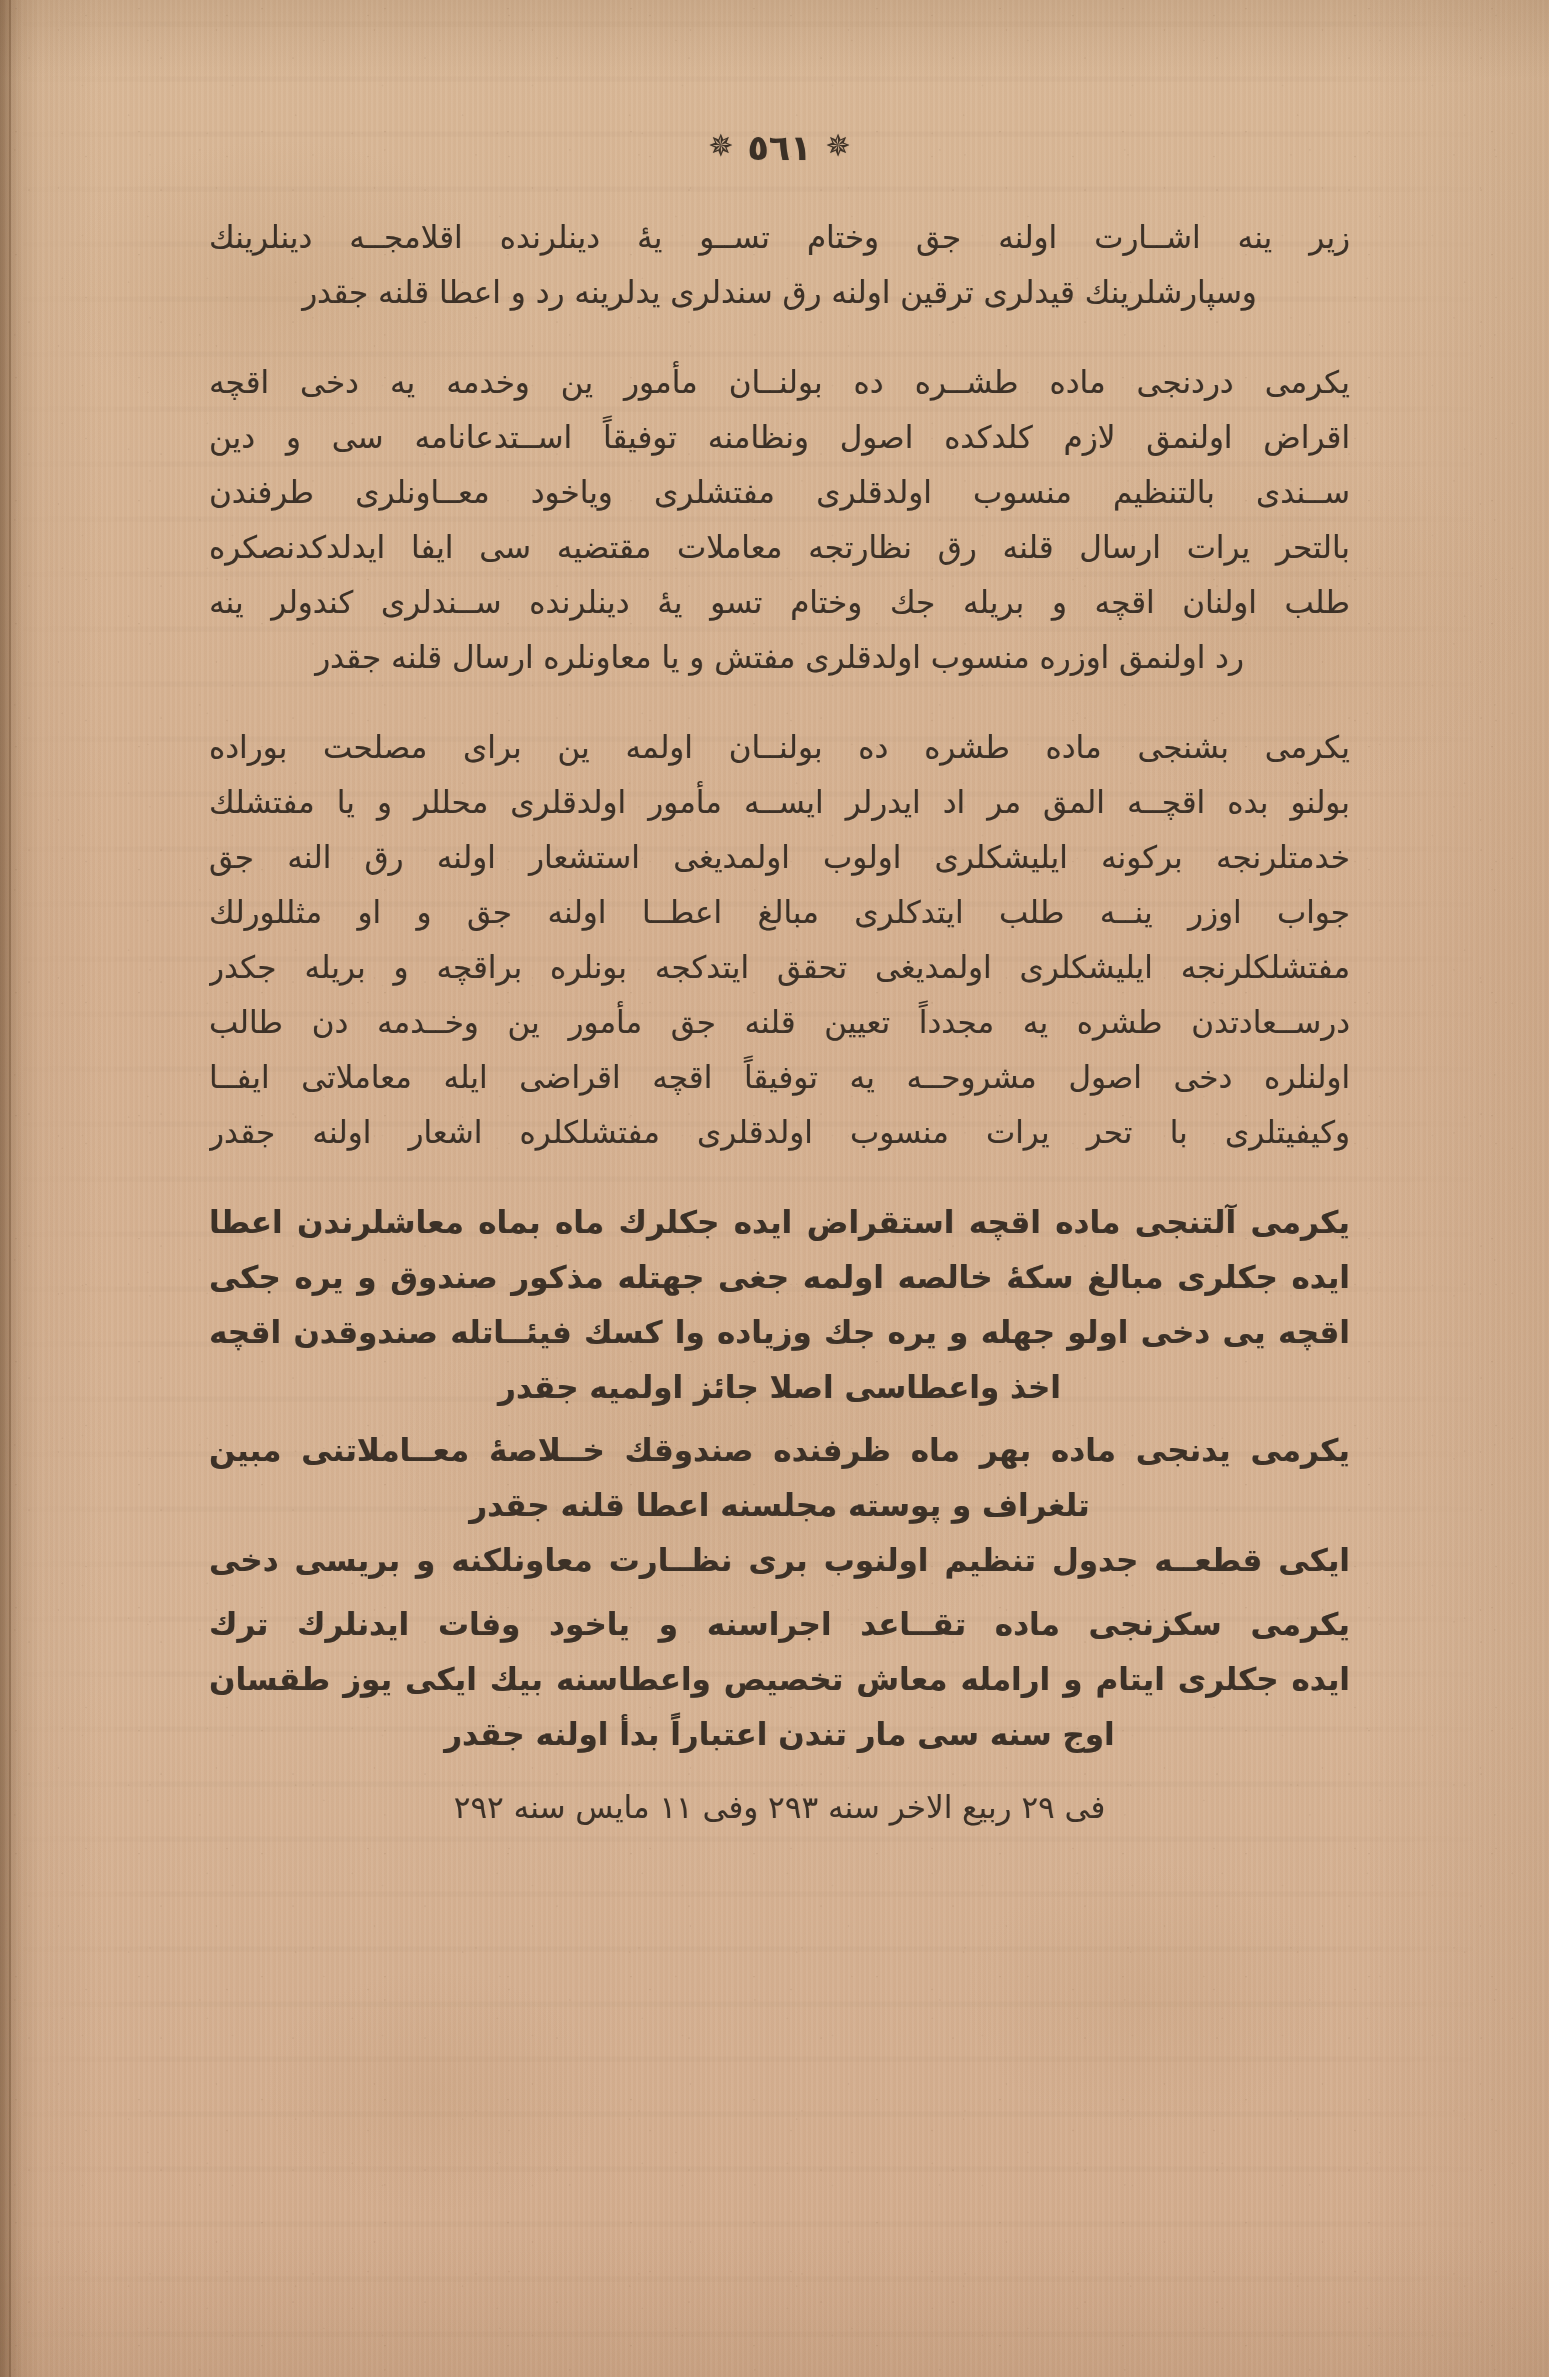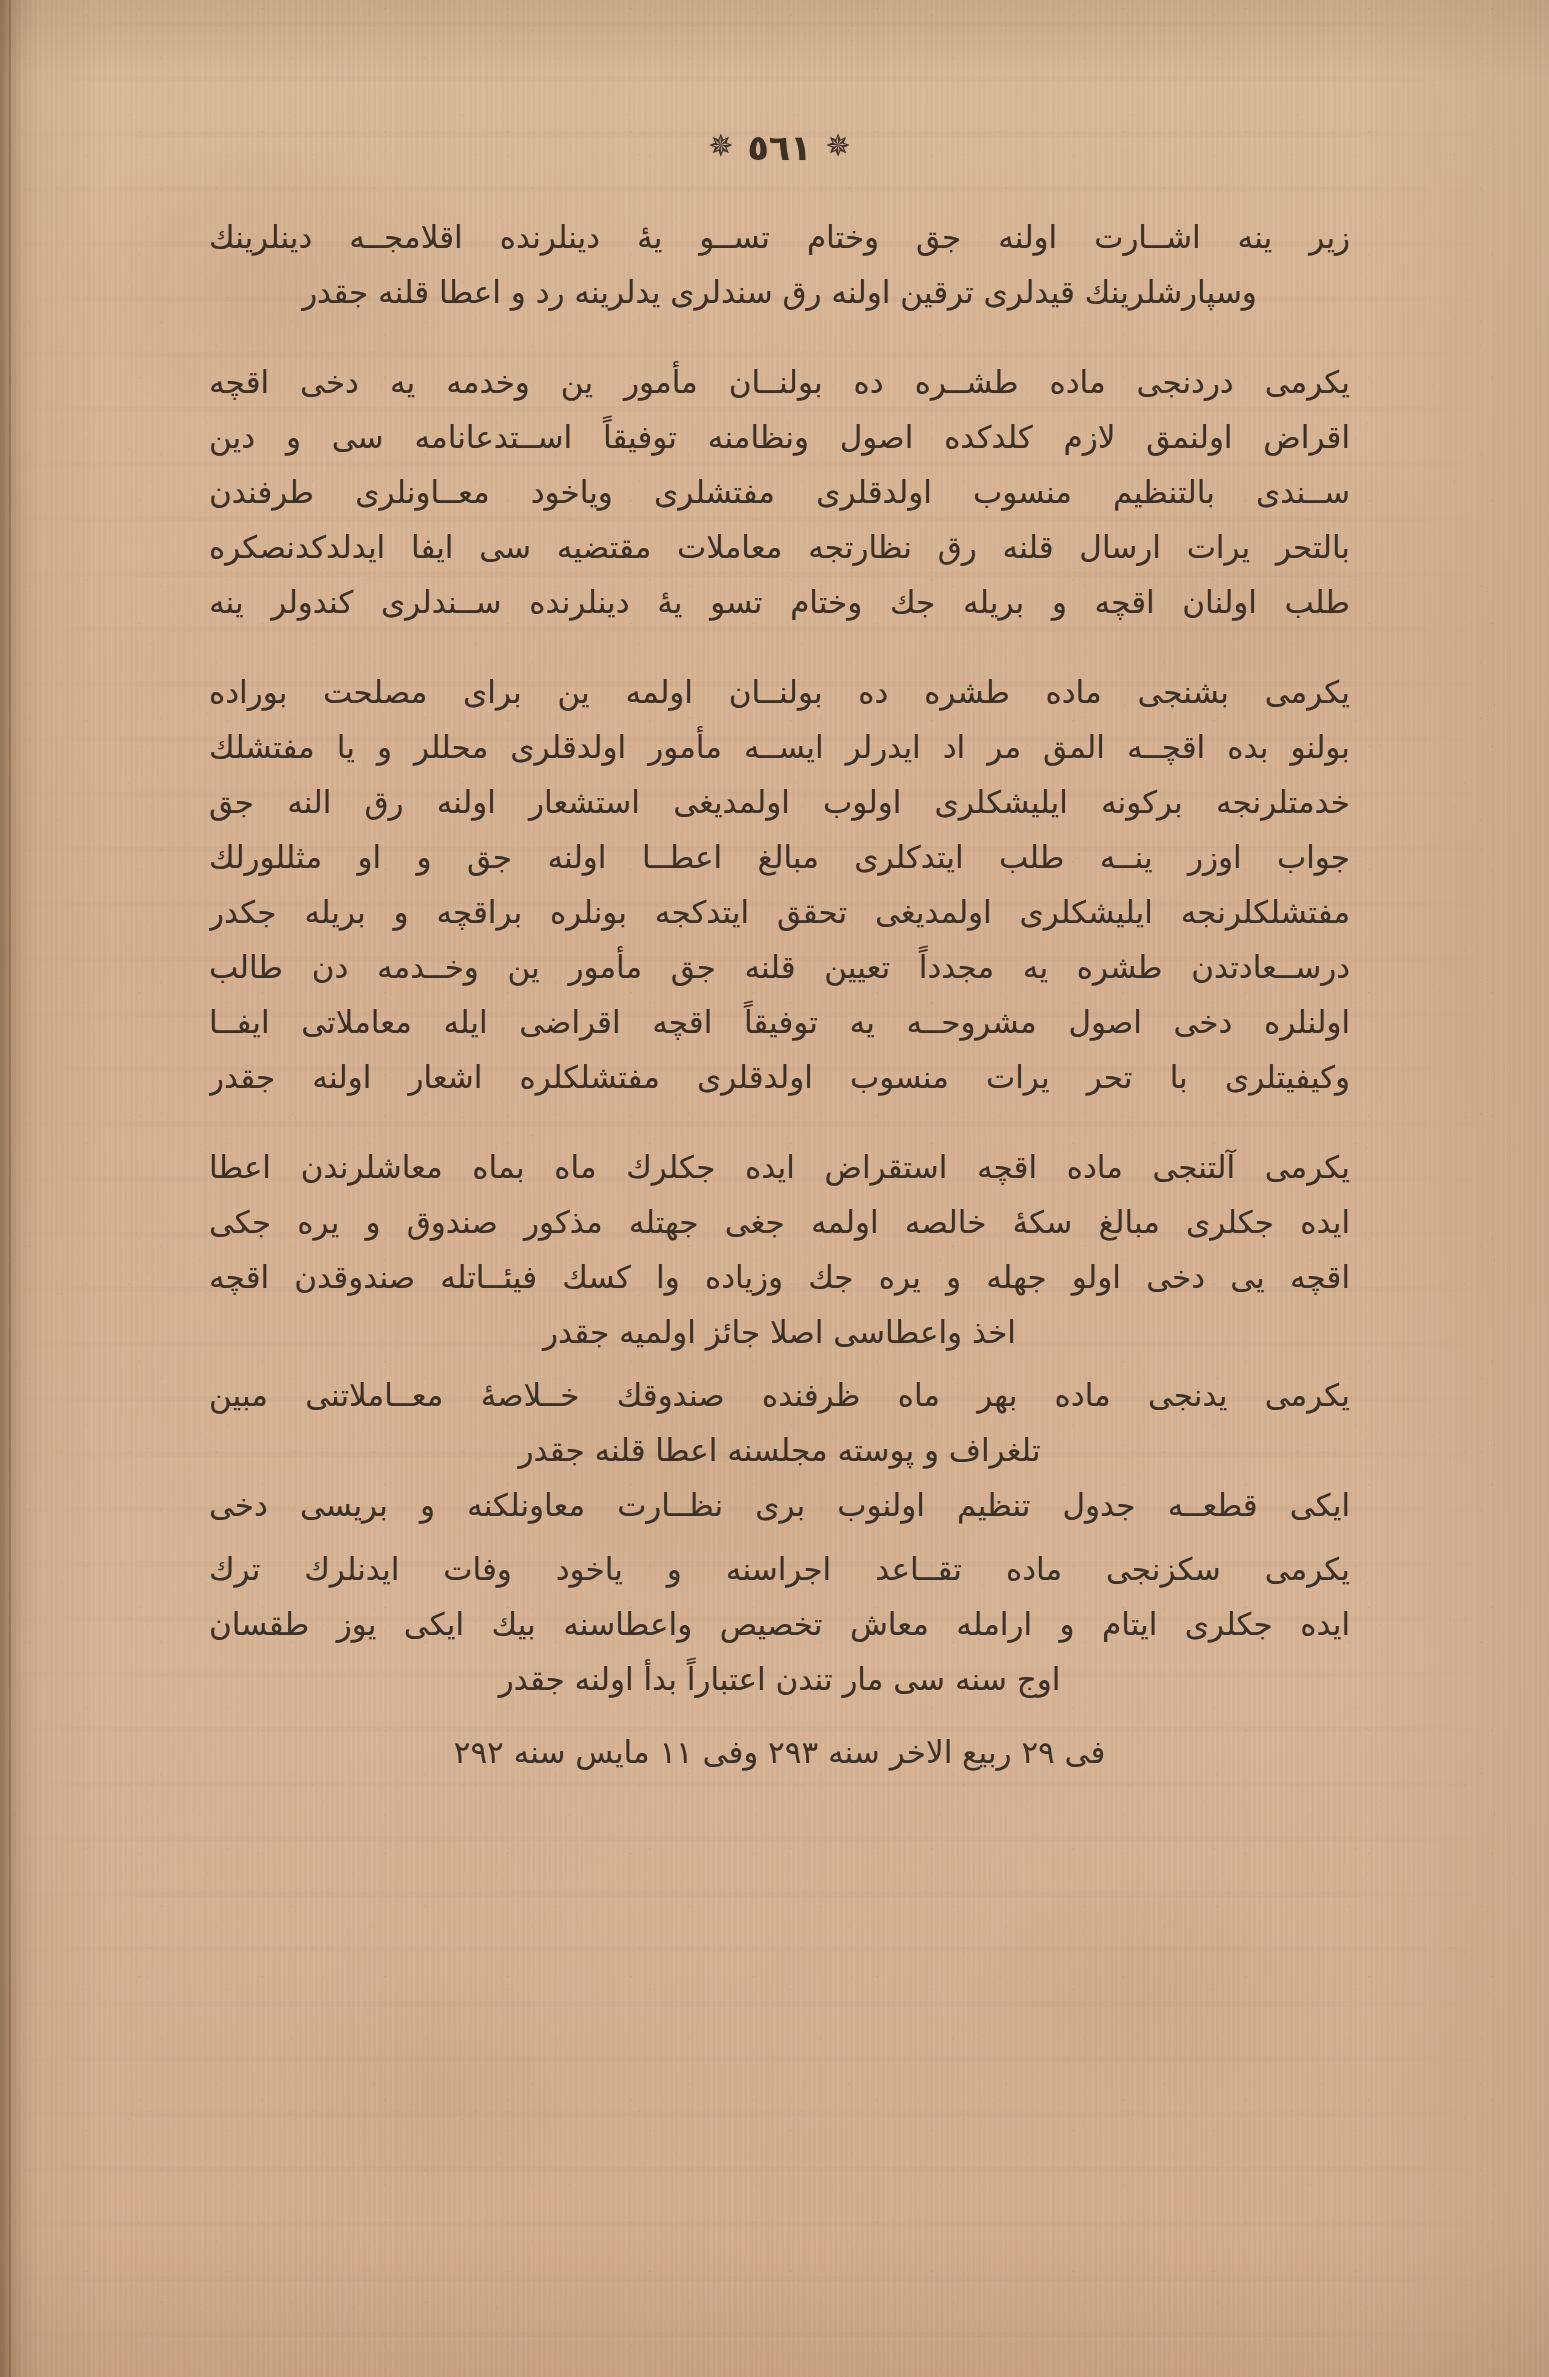--- a/index.html
+++ b/index.html
@@ -114,21 +114,21 @@
     letter-spacing: 1.8px;
     font-family: "DejaVu Sans", sans-serif;
     text-shadow: 0 0 0.9px rgba(59,48,38,0.45);
     font-weight: bold;
   }
 
   
   .para {
     margin: 0 0 35px 0;
   }
-  .para.tight { margin-bottom: 8.8px; }
+  .para.tight { margin-bottom: 8.8px; font-weight: bold; }
 
   .line {
     color: #3c3127;
     font-family: "DejaVu Sans", sans-serif;
     font-size: 31px;
     line-height: 1.0;
     height: 55px;
     display: flex;
     align-items: center;
     white-space: nowrap;
@@ -219,20 +219,23 @@
       </div>
       <div class="line">
         <span class="run">ســندى بالتنظيم منسوب  اولدقلرى مفتشلرى وياخود معــاونلرى  طرفندن</span>
       </div>
       <div class="line">
         <span class="run">بالتحر يرات ارسال قلنه رق نظارتجه معاملات مقتضيه سى ايفا ايدلدكدنصكره</span>
       </div>
       <div class="line">
         <span class="run">طلب اولنان اقچه و بريله جك وختام تسو يهٔ دينلرنده ســندلرى كندولر ينه</span>
       </div>
+      <div class="line center">
+        <span class="run">رد اولنمق اوزره منسوب اولدقلرى مفتش و يا معاونلره ارسال قلنه جقدر</span>
+      </div>
     </div>
 
     <div class="para">
       <div class="line">
         <span class="run">يكرمى بشنجى ماده     طشره ده بولنــان اولمه ين براى مصلحت بوراده</span>
       </div>
       <div class="line">
         <span class="run">بولنو بده اقچــه المق مر اد ايدرلر ايســه  مأمور اولدقلرى محللر و يا مفتشلك</span>
       </div>
       <div class="line">

